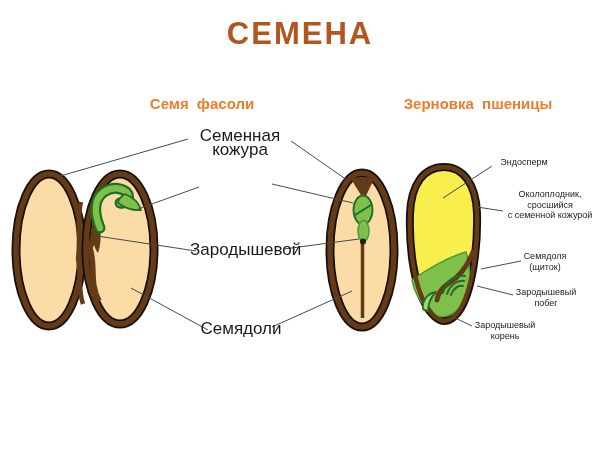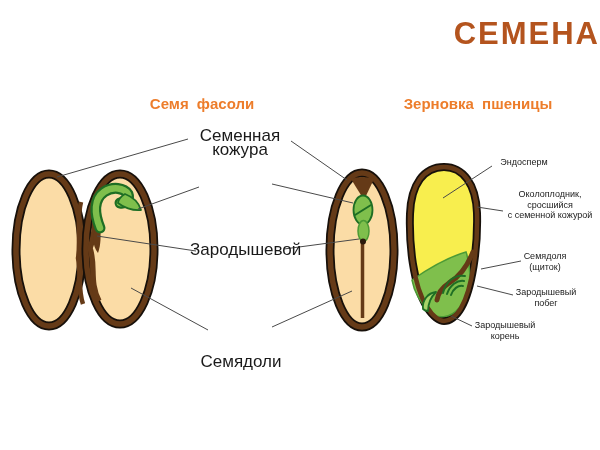--- a/index.html
+++ b/index.html
@@ -1,38 +1,38 @@
 <!DOCTYPE html>
 <html style="--accent_title: #B4541E; --accent_heading: #ED7D2B; --label_ink: #1a1a1a; --leader_line: #4a4a4a; --outline_dark: #17100a; --seed_brown: #653A17; --seed_cream: #FBDCA6; --endosperm_yellow: #F8EE4E; --embryo_green: #7FBF4C; --embryo_green_mid: #4C9A35; --embryo_green_dark: #1E6E24; --embryo_green_light: #A6D468;"><head>
 <meta charset="utf-8">
 <style>
   html,body{margin:0;padding:0;}
   body{
     width:600px;height:450px;position:relative;background:#ffffff;
     font-family:"Liberation Sans", sans-serif;overflow:hidden;
   }
   .title{
-    position:absolute;left:0;top:16px;width:600px;text-align:right;
+    position:absolute;left:0;top:16px;width:600px;text-align:center;
     font-size:31px;font-weight:bold;letter-spacing:2px;color:var(--accent_title);
   }
   .heading{
     position:absolute;font-size:15px;font-weight:bold;color:var(--accent_heading);
     text-align:center;word-spacing:4px;white-space:nowrap;
   }
   .heading.bean{left:142px;top:95px;width:120px;}
   .heading.wheat{left:398px;top:95px;width:160px;}
   .lbl{
     position:absolute;color:var(--label_ink);text-align:center;
   }
   .lbl-l{font-size:17px;line-height:13.5px;}
   .lbl-r{font-size:9px;line-height:10.5px;}
   #lbl-seed-coat{left:183px;top:129px;width:114px;}
   #lbl-bud{left:190px;top:154px;width:102px;}
   #lbl-root-bean{left:190px;top:243px;width:102px;}
-  #lbl-cotyledons{left:195px;top:322px;width:92px;margin-top:33px;}
+  #lbl-cotyledons{left:195px;top:322px;width:92px;}
   #lbl-endosperm{left:487px;top:157px;width:60px;margin-left:7px;}
   #lbl-pericarp{left:500px;top:189px;width:100px;}
   #lbl-scutellum{left:515px;top:251px;width:60px;}
   #lbl-shoot{left:512px;top:287px;width:68px;}
   #lbl-wroot{left:470px;top:320px;width:70px;}
   svg{position:absolute;left:0;top:0;}
   .seed-base{fill:var(--seed_cream);stroke:var(--outline_dark);stroke-width:9;}
   .seed-ring{fill:none;stroke:var(--seed_brown);stroke-width:5.5;}
   .grain-base{fill:var(--endosperm_yellow);stroke:var(--outline_dark);stroke-width:8;}
   .grain-ring{fill:none;stroke:var(--seed_brown);stroke-width:4.5;}

